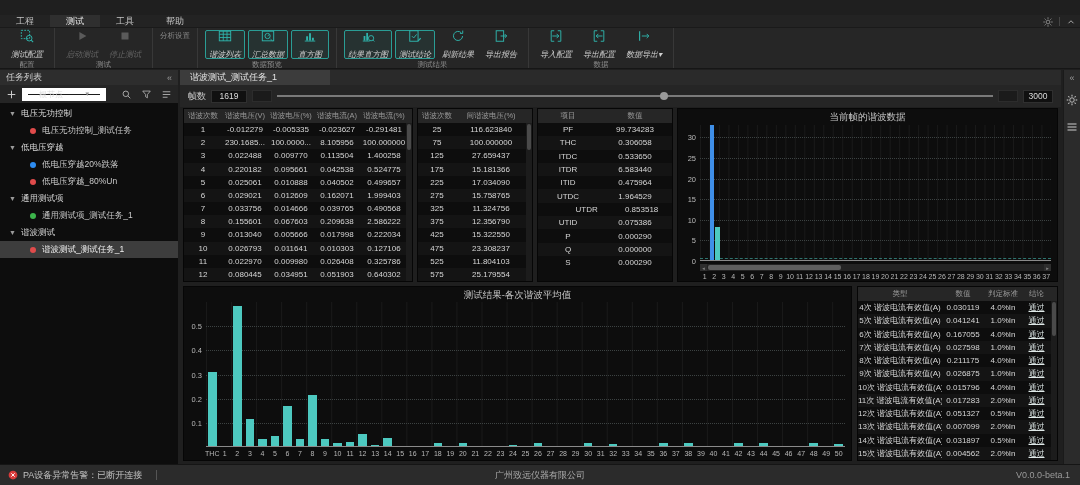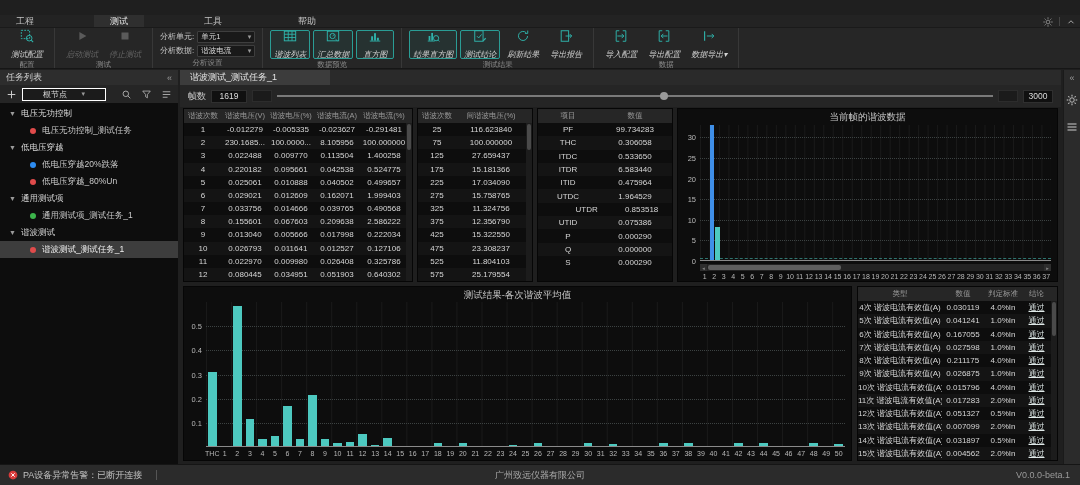--- a/index.html
+++ b/index.html
@@ -35,21 +35,21 @@
   .select{width:58px;height:12px;background:#191919;border:1px solid #3e3e3e;border-radius:1px;font-size:7.5px;color:#ddd;display:flex;align-items:center;justify-content:space-between;padding:0 3px;}
   .caret{font-size:7px;color:#9a9a9a;}
 
   
   .sidebar{position:absolute;left:0;top:70px;width:178px;height:394px;background:#252525;display:flex;flex-direction:column;}
   .sb-header{height:15px;display:flex;align-items:center;justify-content:space-between;padding:0 6px;background:#2d2d2d;}
   .sb-title{font-size:9px;color:#cfcfcf;}
   .sb-collapse{font-size:9px;color:#9a9a9a;}
   .sb-tools{height:18px;display:flex;align-items:center;gap:4px;padding:0 5px;background:#252525;}
   .sb-plus{width:13px;height:13px;display:flex;align-items:center;justify-content:center;}
-  .sb-select{flex:0 0 84px;height:13px;background:#1b1b1b;border:1px solid #ffffff;font-size:8px;color:#ddd;display:flex;align-items:center;justify-content:space-between;padding:0 20px;}
+  .sb-select{flex:0 0 84px;height:13px;background:#1b1b1b;border:6px solid #ffffff;font-size:8px;color:#ddd;display:flex;align-items:center;justify-content:space-between;padding:0 11px;}
   .sb-iconbtn{width:14px;height:14px;display:flex;align-items:center;justify-content:center;margin-left:2px;}
   .tree{flex:1;background:#0d0d0d;overflow:hidden;padding-top:2px;}
   .tree-group{height:17px;display:flex;align-items:center;gap:5px;padding-left:9px;font-size:8.5px;color:#d8d8d8;}
   .tw{color:#9a9a9a;font-size:7px;}
   .tree-item{height:17px;display:flex;align-items:center;gap:6px;padding-left:30px;font-size:8.5px;color:#c9c9c9;}
   .tree-item.selected{background:#3d3d3d;color:#f0f0f0;}
   .dot{width:6px;height:6px;border-radius:50%;}
 
   
   .main{position:absolute;left:180px;top:70px;width:881px;height:394px;}
@@ -102,21 +102,21 @@
   .sb-company{position:absolute;left:50%;transform:translateX(-50%);font-size:9px;color:#a8a8a8;}
   .sb-version{position:absolute;right:10px;font-size:9px;color:#9a9a9a;}
 </style>
 </head>
 <body>
 
 <div id="app">
 
 
   <div class="menubar">
-    <div id="menu-items" style="display: flex; gap: 44px;">
+    <div id="menu-items" style="display: flex;">
         <span class="menu-item">工程</span>
         <span class="menu-item active">测试</span>
         <span class="menu-item">工具</span>
         <span class="menu-item">帮助</span>
       </div>
     <div class="menubar-right">
       <span><svg width="10" height="10" viewBox="0 0 16 16">
             <circle cx="8" cy="8" r="3" fill="none" stroke="#bbb"></circle>
             <g stroke="#bbb">
               <line x1="8" y1="0.5" x2="8" y2="3"></line>
@@ -161,36 +161,20 @@
           <div class="rbtn disabled">
             <span><svg width="14" height="14" viewBox="0 0 16 16">
                 <rect x="4" y="4" width="8" height="8" fill="#5a5a5a"></rect>
               </svg></span>
             <span class="lbl">停止测试</span>
           </div>
         </div>
         <div class="rgroup-label">测试</div>
       </div>
       <div class="rgroup">
-        <div class="rfields">
-          <div class="rfield">
-            <span class="flabel">分析单元:</span>
-            <span class="select">
-              <span>单元1</span>
-              <span class="caret">▾</span>
-            </span>
-          </div>
-          <div class="rfield">
-            <span class="flabel">分析数据:</span>
-            <span class="select">
-              <span>谐波电流</span>
-              <span class="caret">▾</span>
-            </span>
-          </div>
-        </div>
         <div class="rgroup-label">分析设置</div>
       </div>
       <div class="rgroup">
         <div class="rgroup-body">
           <div class="rbtn selected">
             <span><svg width="14" height="14" viewBox="0 0 16 16">
                 <rect x="1.5" y="2.5" width="13" height="11" fill="none" stroke="#2fb3ab" stroke-width="1.1"></rect>
                 <line x1="1.5" y1="6" x2="14.5" y2="6" stroke="#2fb3ab"></line>
                 <line x1="1.5" y1="9.7" x2="14.5" y2="9.7" stroke="#2fb3ab"></line>
                 <line x1="6" y1="2.5" x2="6" y2="13.5" stroke="#2fb3ab"></line>
@@ -450,21 +434,21 @@
               <div class="td" style="width: 38px;">9</div>
               <div class="td" style="width: 46px;">0.013040</div>
               <div class="td" style="width: 46px;">0.005666</div>
               <div class="td" style="width: 46px;">0.017998</div>
               <div class="td" style="width: 48px;">0.222034</div>
             </div>
             <div class="tr">
               <div class="td" style="width: 38px;">10</div>
               <div class="td" style="width: 46px;">0.026793</div>
               <div class="td" style="width: 46px;">0.011641</div>
-              <div class="td" style="width: 46px;">0.012527</div>
+              <div class="td" style="width: 46px;">0.010303</div>
               <div class="td" style="width: 48px;">0.127106</div>
             </div>
             <div class="tr">
               <div class="td" style="width: 38px;">11</div>
               <div class="td" style="width: 46px;">0.022970</div>
               <div class="td" style="width: 46px;">0.009980</div>
               <div class="td" style="width: 46px;">0.026408</div>
               <div class="td" style="width: 48px;">0.325786</div>
             </div>
             <div class="tr">

